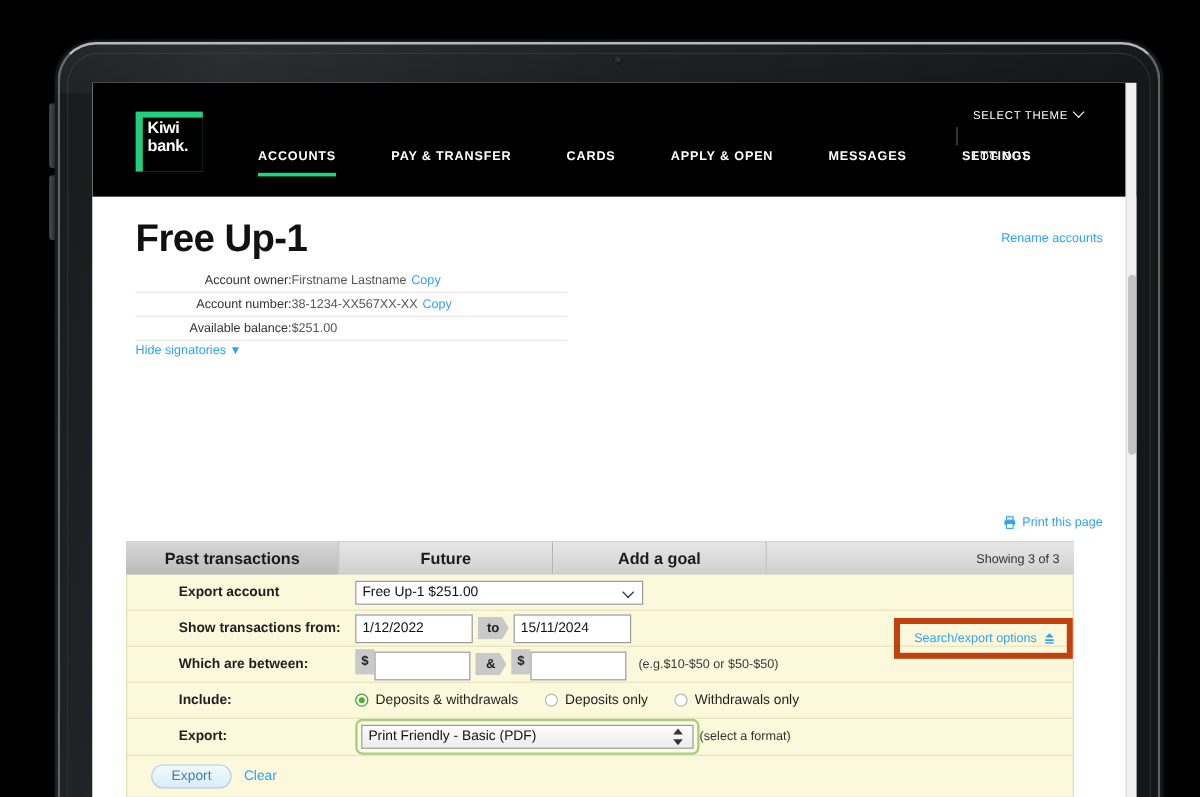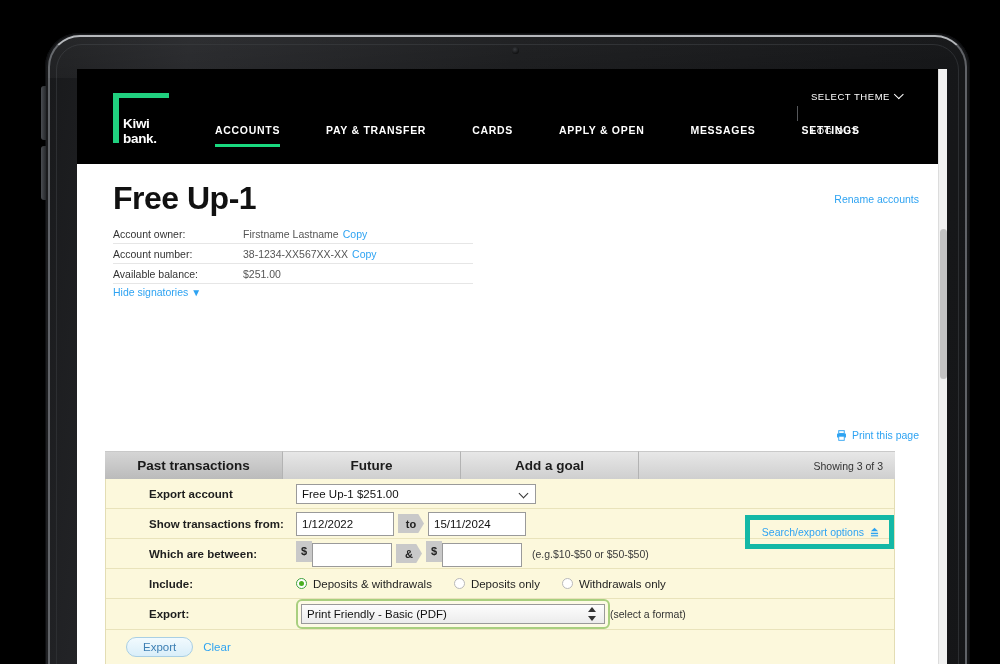--- a/index.html
+++ b/index.html
@@ -74,21 +74,21 @@
   .logo-sq-back {
     position: absolute; left: 0; top: 0; width: 56px; height: 50px;
     background: #20d07f;
   }
   .logo-sq-front {
     position: absolute; left: 6px; top: 5px; width: 50px; height: 45px;
     background: #000;
     border: 0;
   }
   .logo-text {
-    position: absolute; left: 10px; top: 24px; width: 46px;
+    position: absolute; left: 10px; top: 7px; width: 46px;
     color: #fff; font-size: 13.5px; line-height: 14.5px;
     font-weight: 700; letter-spacing: -.3px;
     font-family: "Liberation Sans", sans-serif;
   }
   .util-nav {
     position: absolute; right: 30px; top: 18px;
     display: flex; align-items: flex-start; gap: 0px;
     font-size: 9.5px; font-weight: 400; letter-spacing: .55px; flex-direction: column;
   }
   .util-item { color: #fff; padding: 4px 14px; white-space: nowrap; }
@@ -125,21 +125,21 @@
   }
 
   .acct-table {
     position: absolute; left: 36px; top: 60px; width: 360px;
     font-size: 10.5px; color: #333;
   }
   .acct-row {
     display: flex; align-items: center;
     height: 20px; border-bottom: 1px solid #e6e6e6;
   }
-  .acct-label { width: 130px; color: #333; }
+  .acct-label { width: 130px; color: #333; text-align: right; }
   .acct-value { color: #555; }
   .copy-link { color: #2ea3f2; margin-left: 4px; }
   .hide-sig {
     position: absolute; left: 36px; top: 122px;
     font-size: 10.5px; color: #2ea3f2;
   }
   .sig-caret {
     display: inline-block; margin-left: 3px; color: #2ea3f2;
     font-size: 10px;
   }
@@ -251,21 +251,21 @@
     content: ""; position: absolute; left: 2px; top: 2px;
     width: 5px; height: 5px; border-radius: 50%; background: #4caf22;
   }
 
   .export-focus {
     display: inline-block; padding: 3px;
     border: 2px solid #a9cf7f; border-radius: 6px;
     background: rgba(255,255,255,.25);
   }
   .export-sel {
-    width: 304px; height: 20px;
+    width: 277px; height: 20px;
     background: linear-gradient(#fdfdfd,#ececec);
   }
   .updown {
     position: absolute; right: 8px; top: 3px;
     width: 9px; height: 14px;
     display: flex; flex-direction: column; justify-content: space-between;
     pointer-events: none;
   }
   .updown i {
     width: 0; height: 0; border-left: 4px solid transparent; border-right: 4px solid transparent;
@@ -278,21 +278,21 @@
     font-family: "Liberation Sans", sans-serif;
     font-size: 11.5px; color: #3d7fb3;
     background: linear-gradient(#f2fafe,#d9eef9);
     border: 1px solid #a9cfe4; border-radius: 12px;
     padding: 3px 16px;
   }
   .clear-link { font-size: 11.5px; color: #2ea3f2; margin-left: 10px; }
 
   .search-opts-box {
     position: absolute; right: 0px; top: 36px;
-    border: 5px solid #14b8a6;
+    border: 5px solid #c2410c;
     background: transparent;
     padding: 6px 10px 6px 12px;
   }
   .search-opts-link {
     font-size: 10.5px; color: #2ea3f2; white-space: nowrap;
     display: flex; align-items: center; gap: 6px;
   }
   .up-ico { width: 9px; height: 10px; display: block; }
 
   

